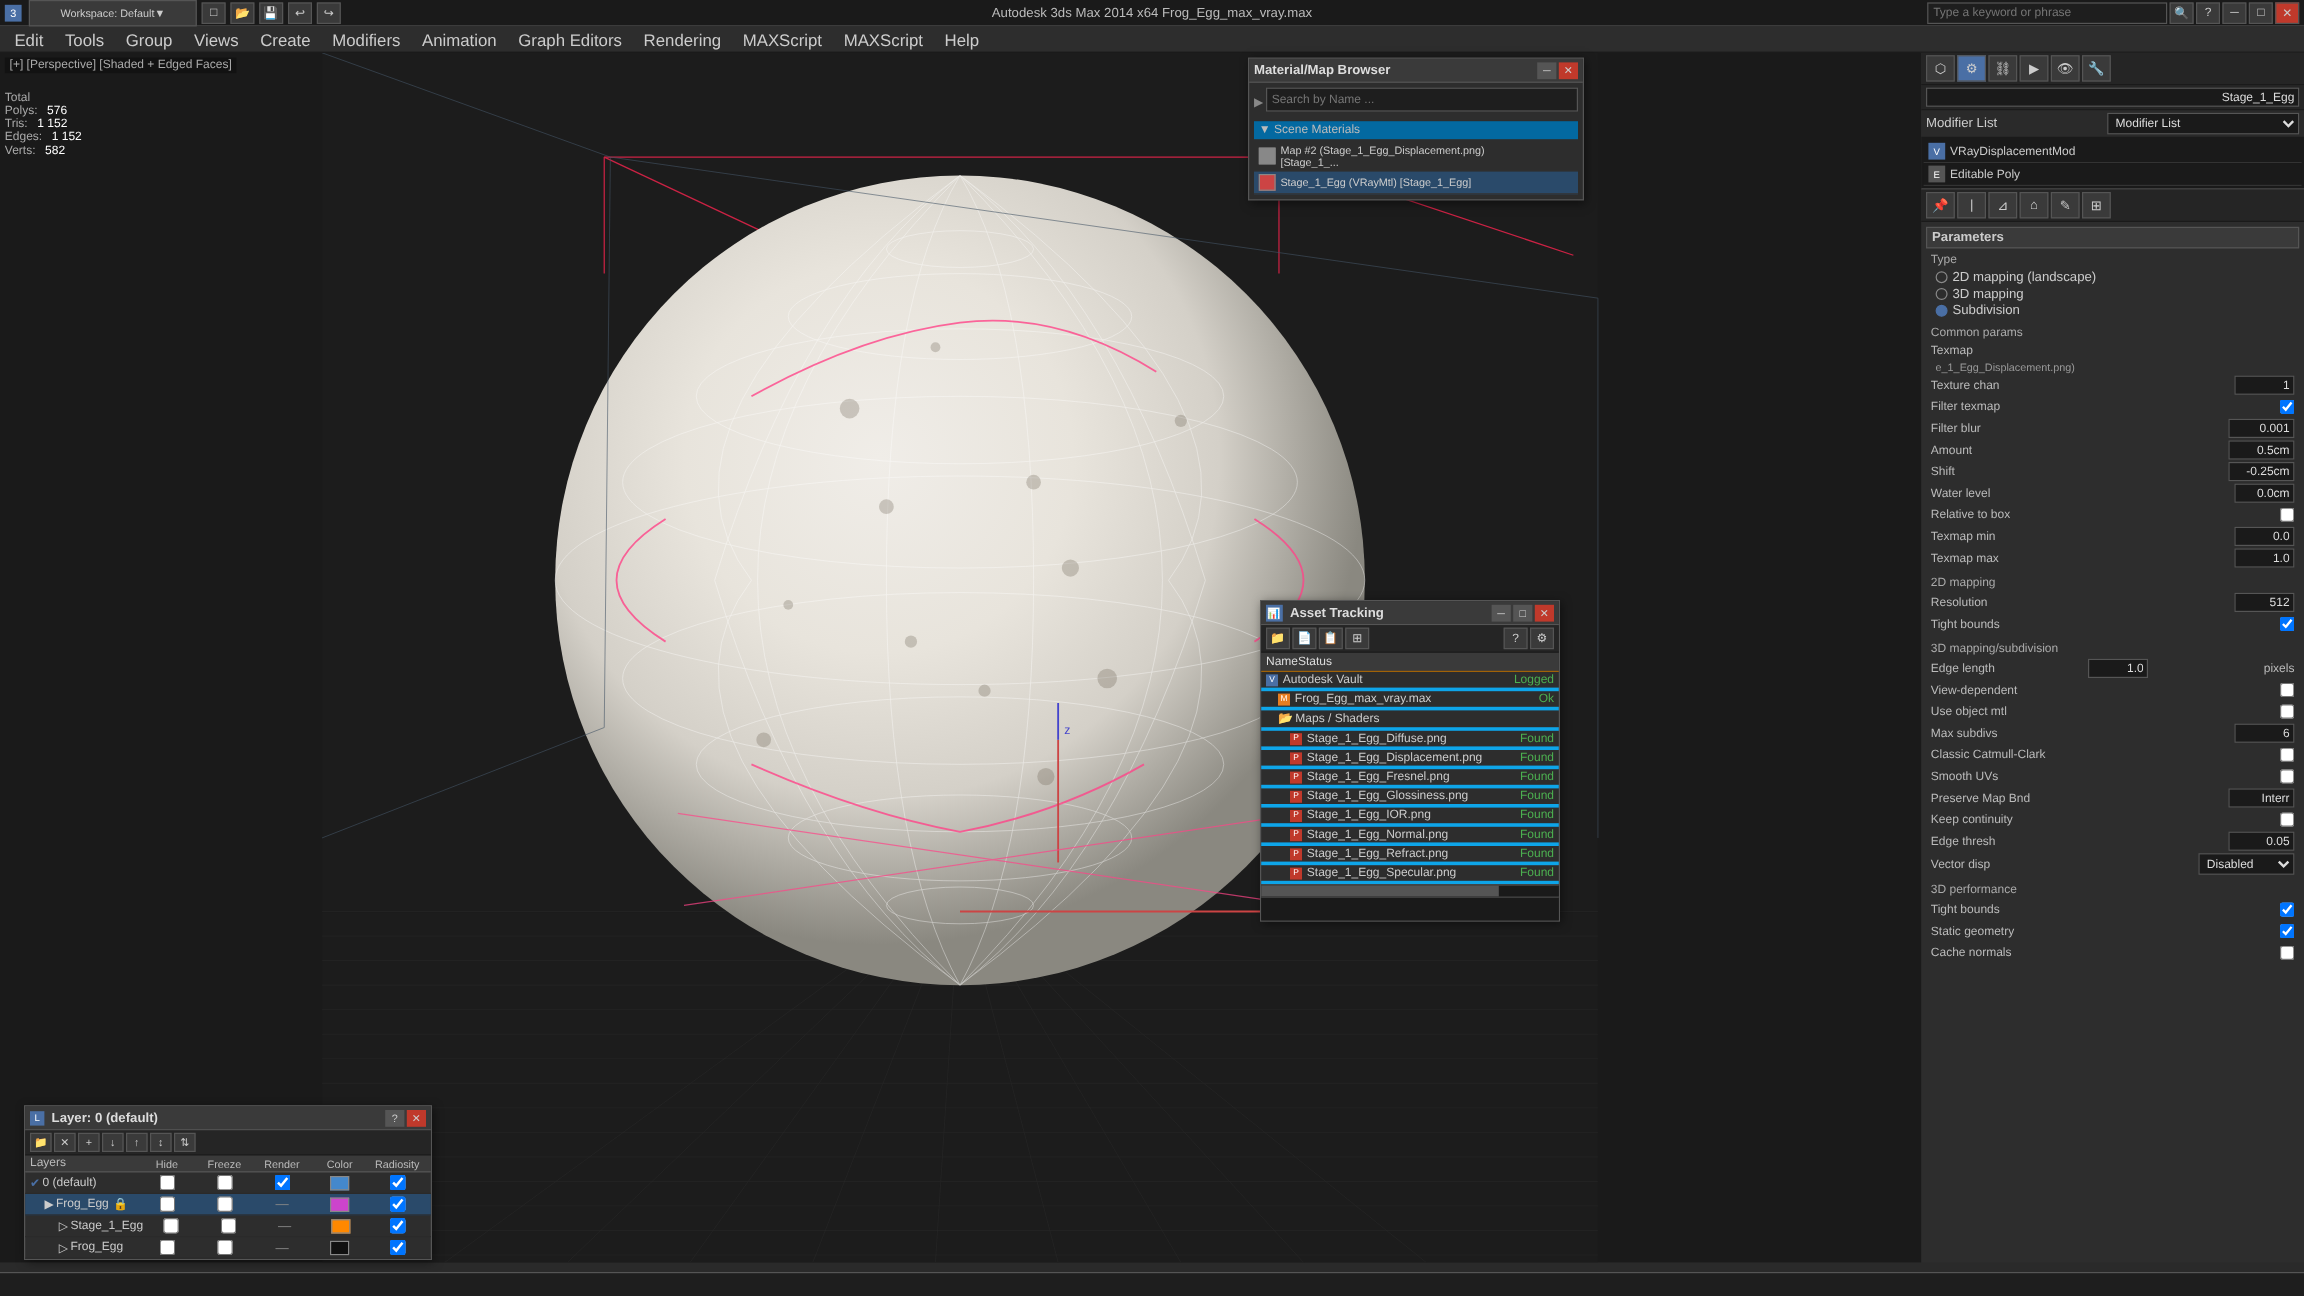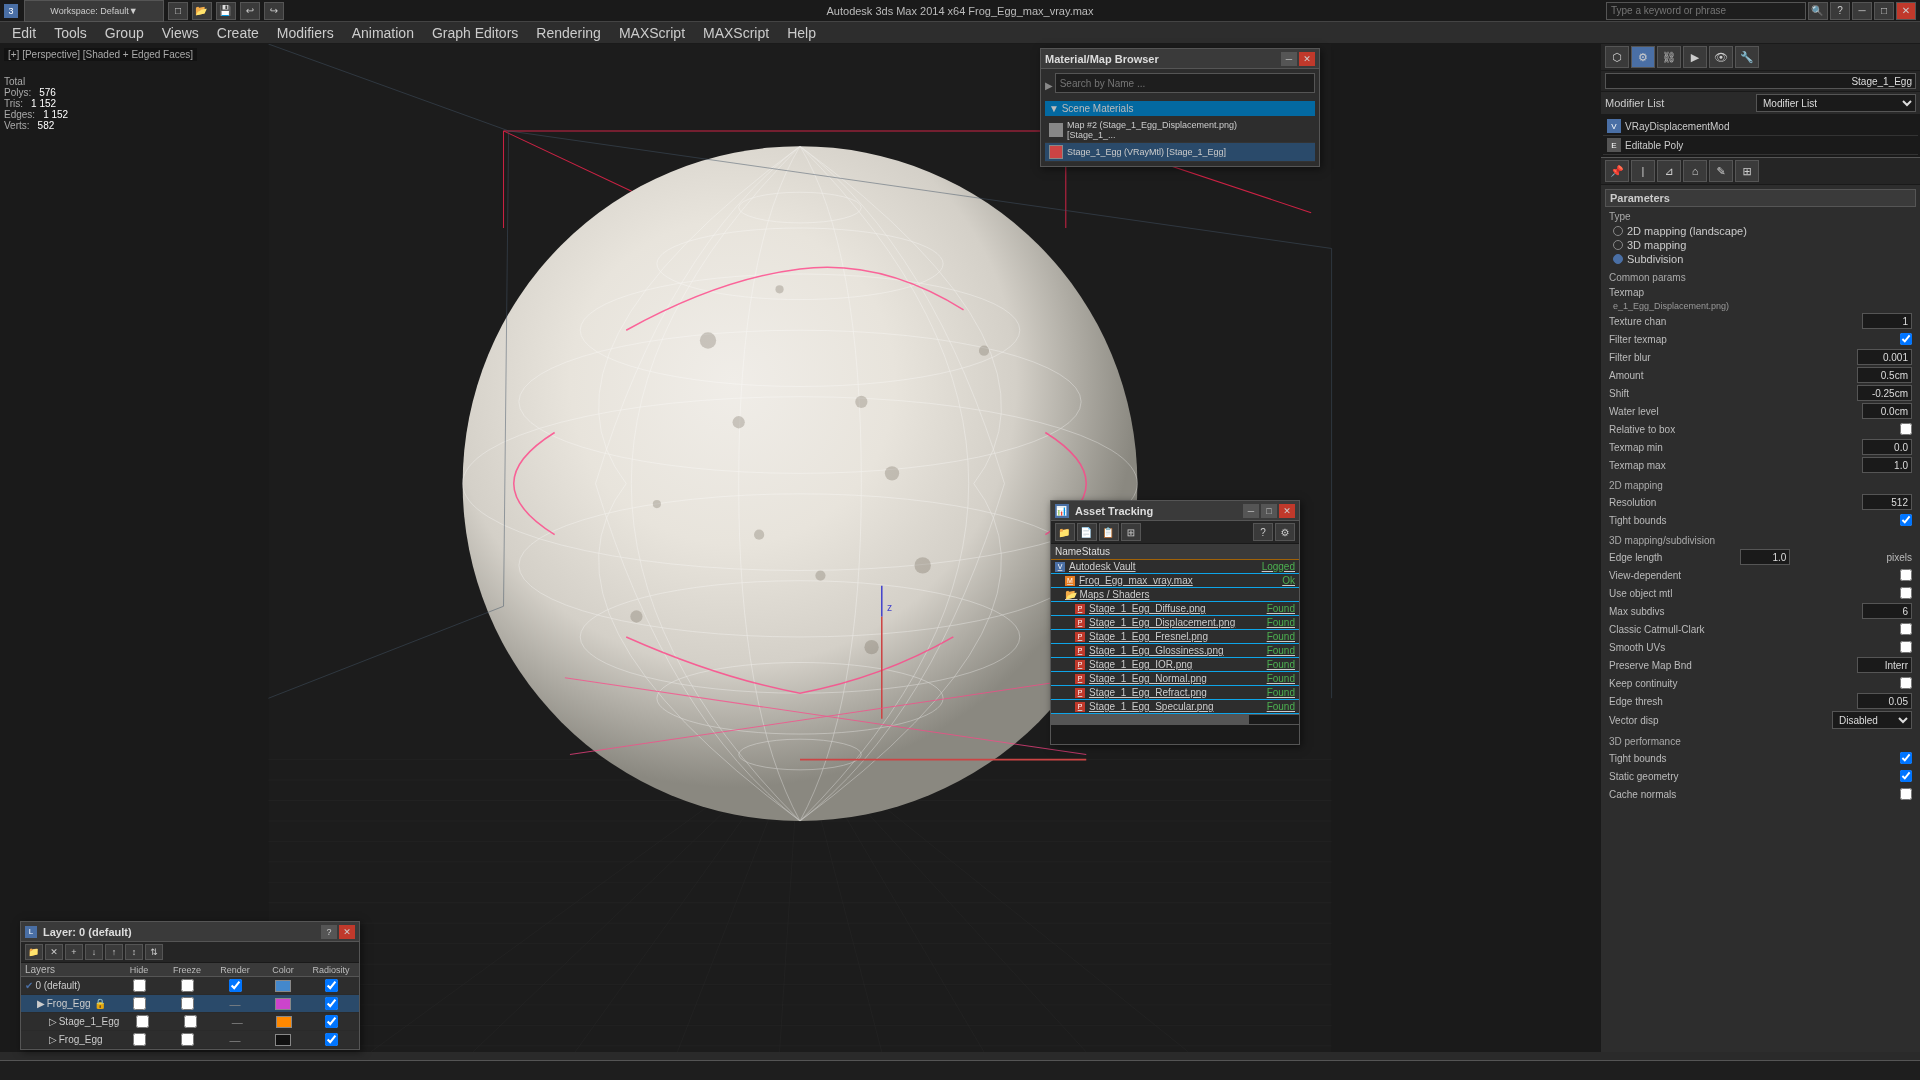--- a/index.html
+++ b/index.html
@@ -359,22 +359,21 @@
       background: #3a3a3a;
       border-bottom: 1px solid #a16207;
       font-size: 10px;
       color: #ddd;
     }
     .at-row {
       display: flex;
       justify-content: space-between;
       padding: 1px 4px;
       font-size: 10px;
-      border-bottom: 1px solid #0ea5e9;
-      text-decoration: underline;
+      border-bottom: 3px solid #0ea5e9;
     }
     .at-row.indent1 { padding-left: 14px; }
     .at-row.indent2 { padding-left: 24px; }
     .status-logged { color: #4CAF50; }
     .status-ok { color: #4CAF50; }
     .status-found { color: #4CAF50; }
     .scroll-bar {
       height: 10px;
       background: #1a1a1a;
       border-top: 1px solid #555;

